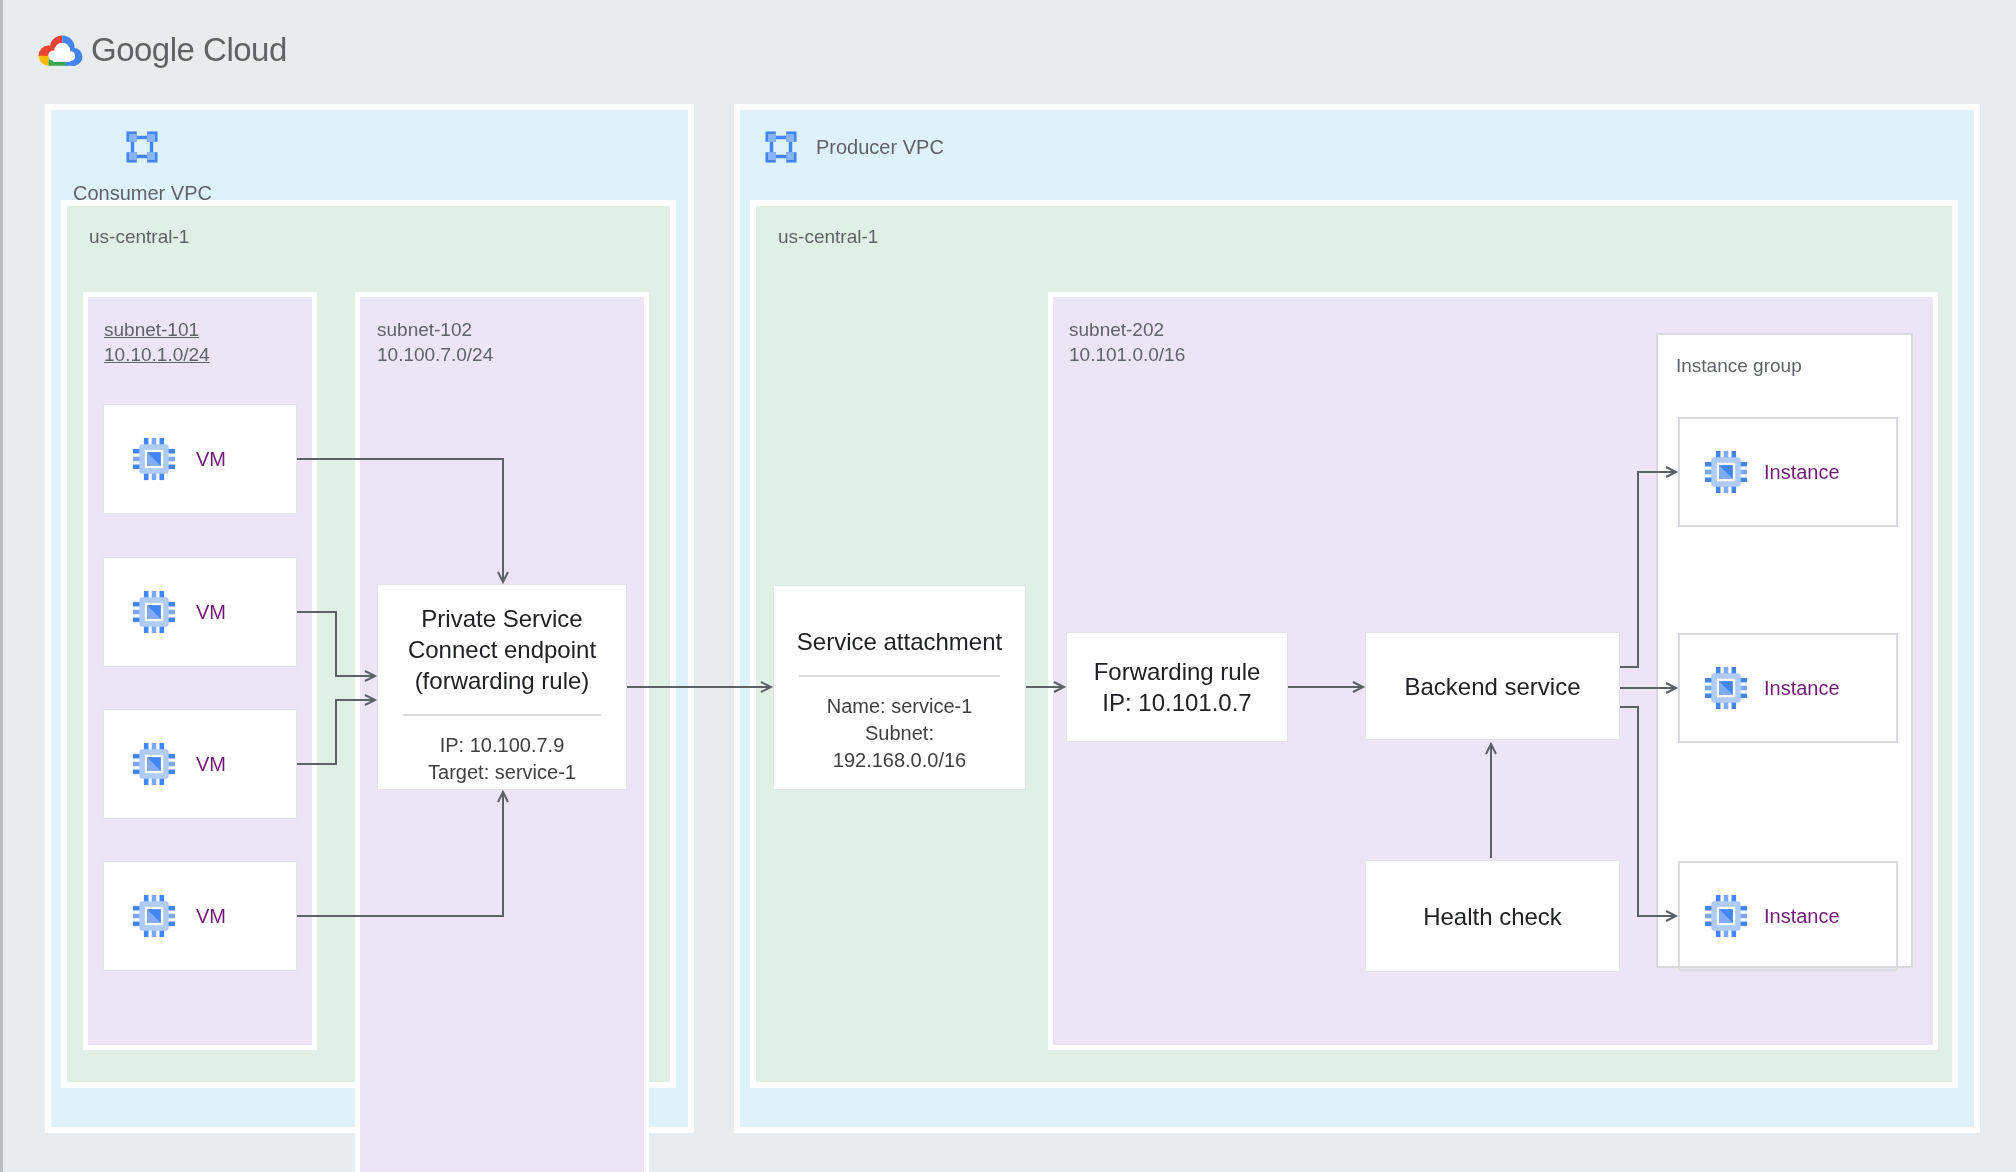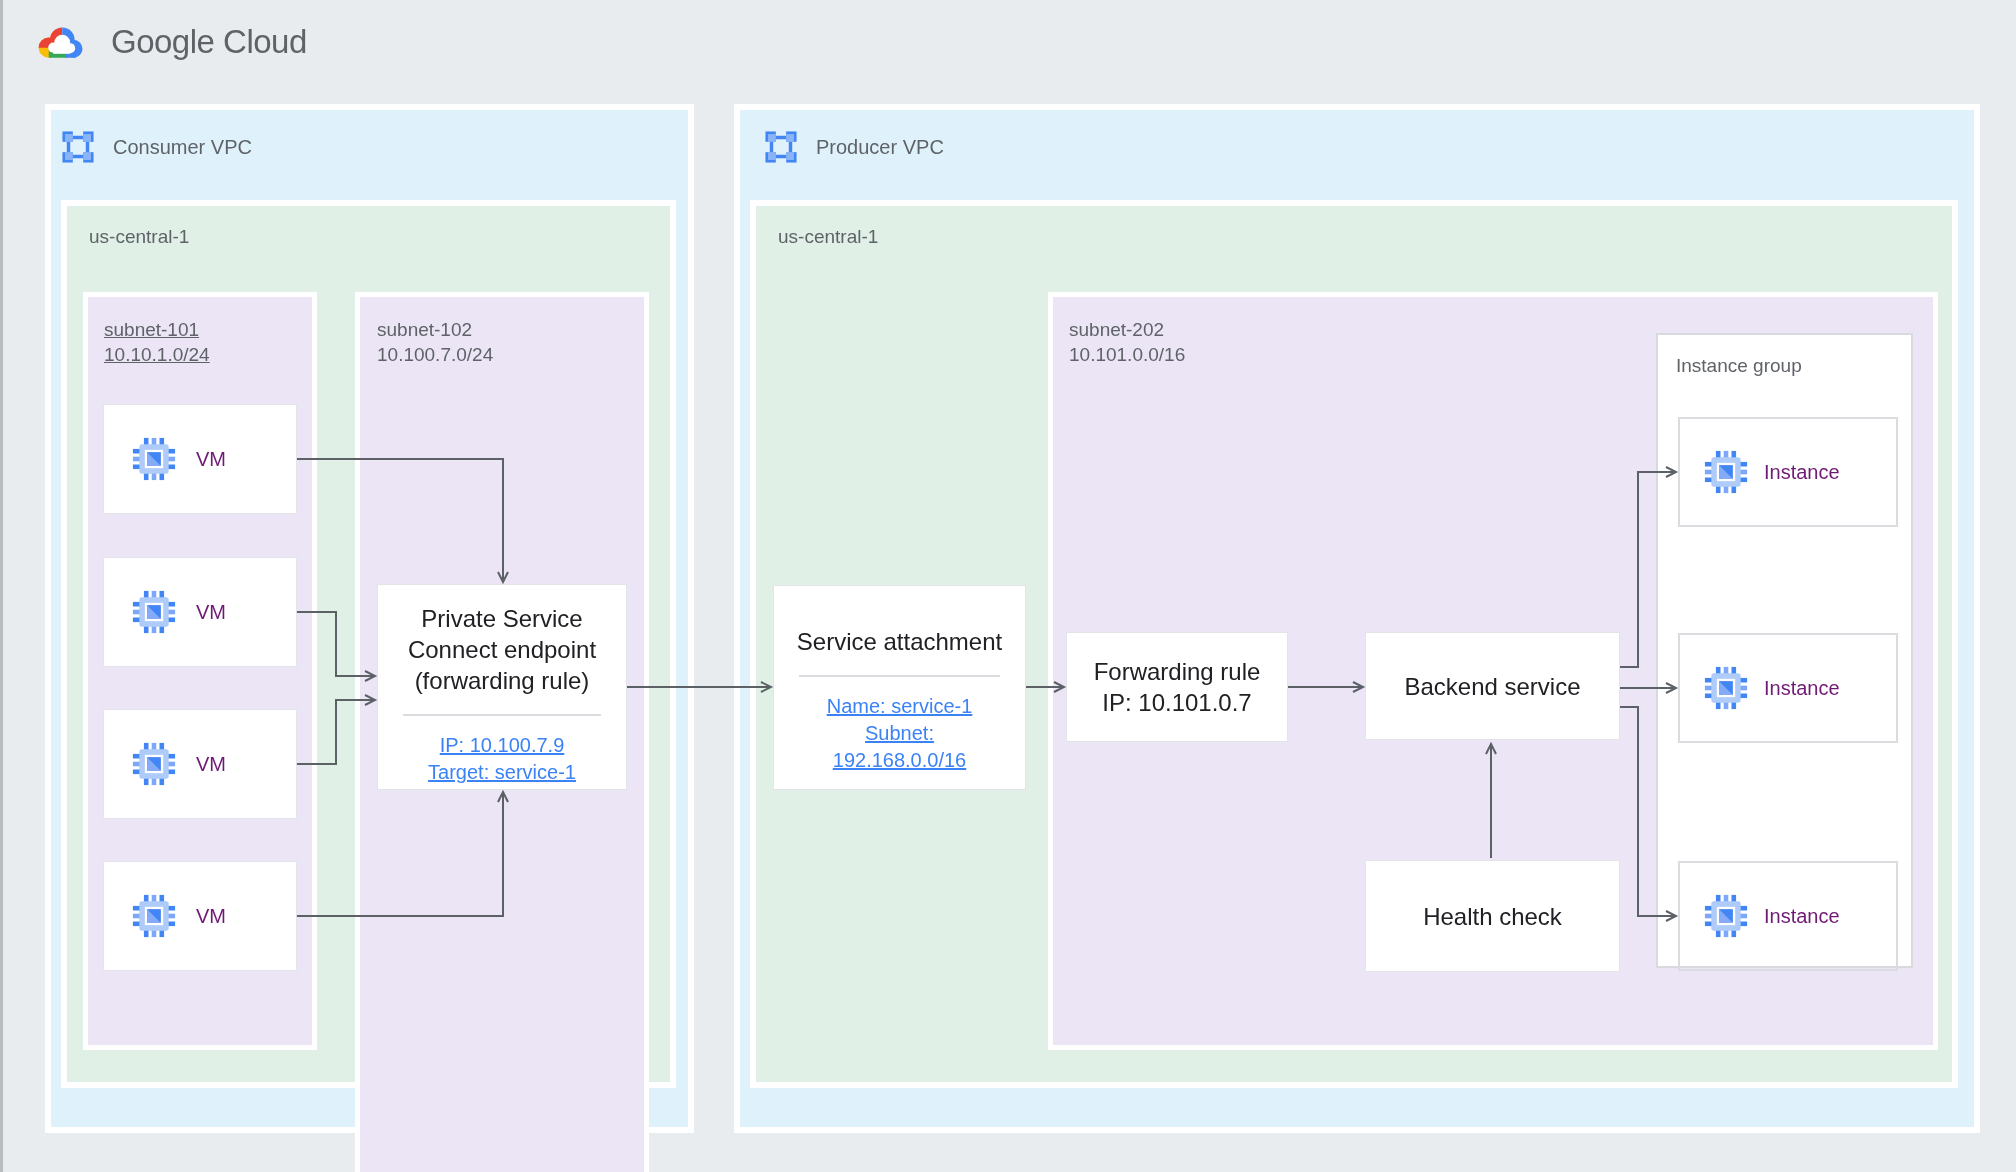--- a/index.html
+++ b/index.html
@@ -2,40 +2,40 @@
 <html><head>
 <meta charset="utf-8">
 <style>
   html,body{margin:0;padding:0;}
   body{font-family:"Liberation Sans","DejaVu Sans",sans-serif;}
   #page{position:relative;width:2016px;height:1172px;background:#e9ecef;overflow:hidden;
         border-left:3px solid #b9bdc2;box-sizing:border-box;}
   .abs{position:absolute;box-sizing:border-box;}
 
   
-  #logo-wrap{left:30px;top:14px;width:420px;height:56px;display:flex;align-items:center;gap:24px;}
+  #logo-wrap{left:30px;top:22px;width:420px;height:56px;display:flex;align-items:center;gap:4px;}
   #logo-wordmark{font-size:33px;color:#5f6368;letter-spacing:-0.5px;}
 
   
   .vpc{background:#dff2fb;border:6px solid #ffffff;}
   .region{background:#e0f0e7;border:6px solid #ffffff;}
   .subnet{background:#ebe5f5;border:5px solid #ffffff;}
   .vpc-header{display:flex;align-items:center;gap:16px;}
   .vpc-label{font-size:20px;color:#5f6368;}
   .zone-label{font-size:19px;color:#5f6368;}
   .subnet-label{font-size:19px;line-height:25px;color:#5f6368;}
 
   
   .card{background:#ffffff;border:1px solid #e3e4e8;}
   .vm-card{display:flex;align-items:center;padding-left:28px;gap:20px;}
   .vm-text{font-size:20px;color:#701a75;}
   .big-card{display:flex;flex-direction:column;align-items:center;text-align:center;}
   .card-title{font-size:24px;line-height:31px;color:#202124;}
   .card-divider{width:80%;height:0;border-top:2px solid #dadce0;margin:18px 0 16px 0;}
-  .card-detail{font-size:20px;line-height:27px;color:#3b82f6;text-decoration:underline;}
+  .card-detail{font-size:20px;line-height:27px;color:#404040;}
   .center-card{display:flex;flex-direction:column;align-items:center;justify-content:center;text-align:center;}
   .ig-box{background:#ffffff;border:2px solid #d9dade;text-align:right;}
   .inst-card{border:2px solid #dadce0;display:flex;align-items:center;padding-left:24px;gap:16px;}
 
   .icon38{width:38px;height:38px;flex:0 0 38px;}
   .icon44{width:44px;height:44px;flex:0 0 44px;}
 
   svg{display:block;}
   #arrows{left:0;top:0;pointer-events:none;z-index:50;}
 </style>
@@ -94,21 +94,21 @@
 <div id="page">
 
   <div class="abs" id="logo-wrap">
     <svg width="54" height="42" viewBox="0 0 96 72">
         <use href="#icon-gcloud"></use>
       </svg>
     <span id="logo-wordmark">Google Cloud</span>
   </div>
 
   <div class="abs vpc" style="left:42px;top:104px;width:649px;height:1029px;">
-    <div class="abs vpc-header" style="left:8px;top:18px;">
+    <div class="abs vpc-header" style="left:22px;top:18px;flex-direction:column;">
       <svg class="icon38" viewBox="0 0 44 44">
           <use href="#icon-vpc"></use>
         </svg>
       <span class="vpc-label">Consumer VPC</span>
     </div>
 
     <div class="abs region" style="left:10px;top:90px;width:615px;height:888px;">
       <div class="abs zone-label" style="left:22px;top:20px;">us-central-1</div>
 
       <div class="abs subnet" style="left:16px;top:86px;width:234px;height:758px;">

